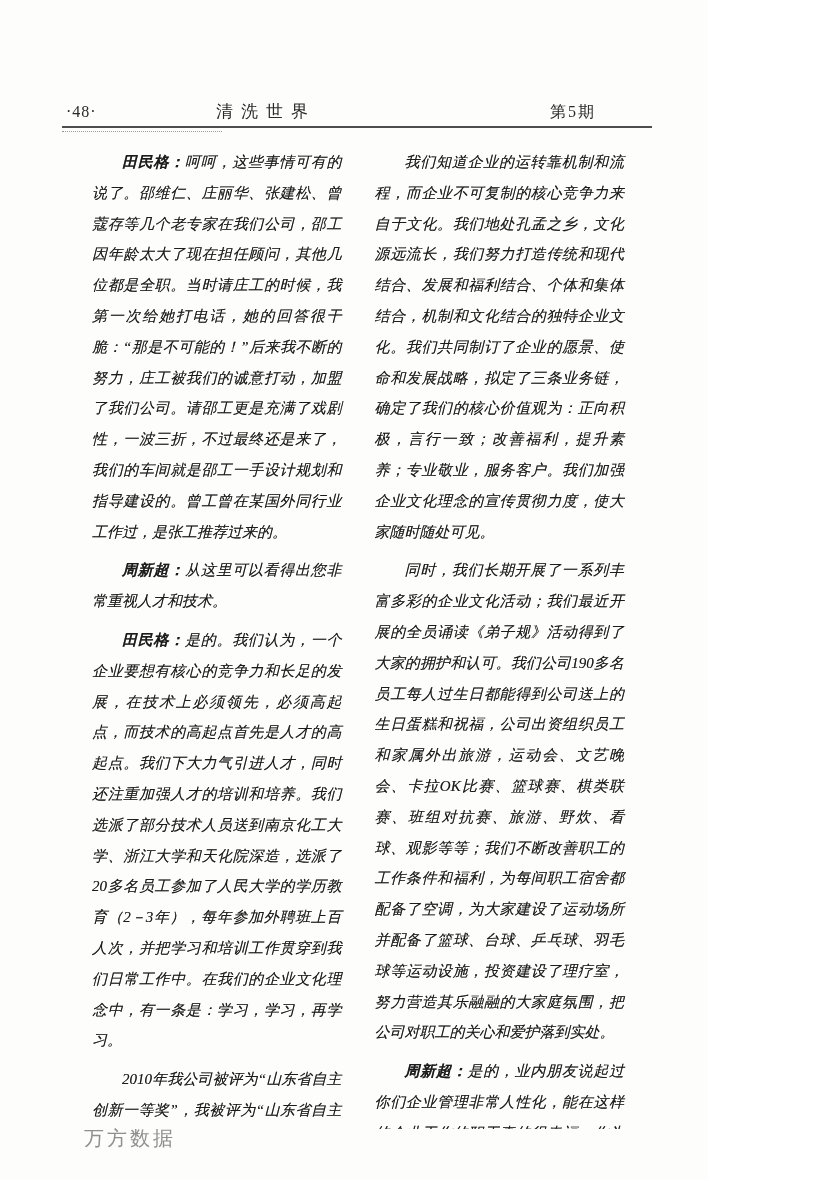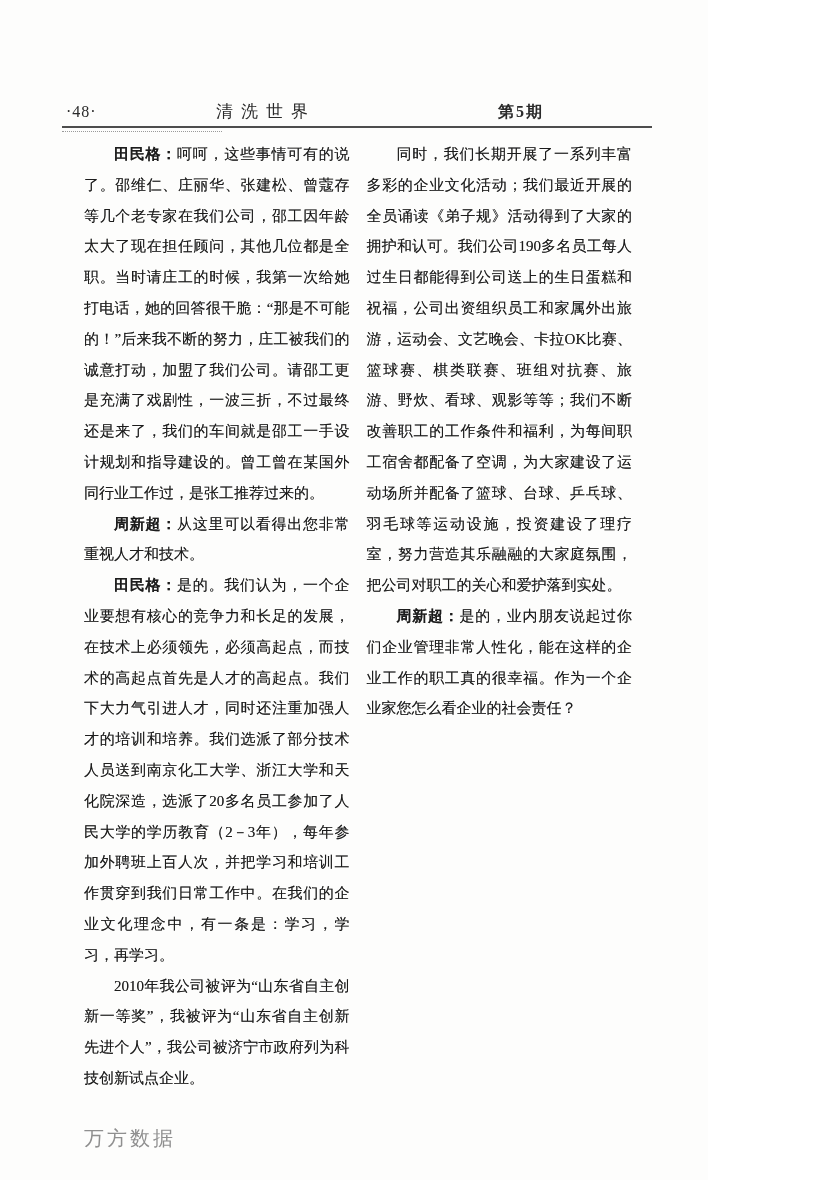--- a/index.html
+++ b/index.html
@@ -16,21 +16,21 @@
     color: #1f1f1f;
   }
   .header {
     position: absolute;
     top: 100px; left: 66px; right: 60px;
     display: flex; align-items: baseline;
     font-size: 16px; color: #2a2a2a;
   }
   .header .pageno { width: 150px; text-align: left; letter-spacing: 1px; }
   .header .jtitle { flex: 1; text-align: left; letter-spacing: 8px; font-size: 17px; }
-  .header .issue { width: 150px; text-align: left; letter-spacing: 2px; font-weight: bold; }
+  .header .issue { width: 150px; text-align: center; letter-spacing: 2px; }
   .rule {
     position: absolute;
     top: 126px; left: 62px; right: 56px;
     height: 0;
     border-top: 2px solid #4d4d4d;
   }
   .rule-frag {
     position: absolute;
     top: 131px; left: 62px; width: 160px;
     border-top: 1px dotted #9a9a9a;
@@ -43,21 +43,21 @@
     overflow: hidden;
   }
   .col {
     flex: 1;
     font-size: 15px;
     line-height: 30.8px;
     text-align: justify;
     color: #1c1c1c;
     text-shadow: 0 0 0.5px rgba(20,20,20,0.55);
   }
-  .col p { margin: 0; text-indent: 2em; }
+  .col p { margin: 8px; text-indent: 2em; font-style: italic; }
   .col p.cont { text-indent: 0; }
   .speaker { font-weight: bold; }
   .watermark {
     position: absolute;
     left: 84px; bottom: 28px;
     font-size: 20px; letter-spacing: 3px;
     color: #8f8f8f;
   }
 </style>
 </head>
@@ -79,20 +79,21 @@
     <div class="col">
       <p><span class="speaker">田民格：</span><span>呵呵，这些事情可有的说了。邵维仁、庄丽华、张建松、曾蔻存等几个老专家在我们公司，邵工因年龄太大了现在担任顾问，其他几位都是全职。当时请庄工的时候，我第一次给她打电话，她的回答很干脆：“那是不可能的！”后来我不断的努力，庄工被我们的诚意打动，加盟了我们公司。请邵工更是充满了戏剧性，一波三折，不过最终还是来了，我们的车间就是邵工一手设计规划和指导建设的。曾工曾在某国外同行业工作过，是张工推荐过来的。</span></p>
       <p><span class="speaker">周新超：</span><span>从这里可以看得出您非常重视人才和技术。</span></p>
       <p><span class="speaker">田民格：</span><span>是的。我们认为，一个企业要想有核心的竞争力和长足的发展，在技术上必须领先，必须高起点，而技术的高起点首先是人才的高起点。我们下大力气引进人才，同时还注重加强人才的培训和培养。我们选派了部分技术人员送到南京化工大学、浙江大学和天化院深造，选派了20多名员工参加了人民大学的学历教育（2－3年），每年参加外聘班上百人次，并把学习和培训工作贯穿到我们日常工作中。在我们的企业文化理念中，有一条是：学习，学习，再学习。</span></p>
       <p><span class="speaker"></span><span>2010年我公司被评为“山东省自主创新一等奖”，我被评为“山东省自主创新先进个人”，我公司被济宁市政府列为科技创新试点企业。</span></p>
       <p></p>
 
     </div>
 
     <div class="col">
+      <p><span class="speaker"></span><span>我们知道企业的运转靠机制和流程，而企业不可复制的核心竞争力来自于文化。我们地处孔孟之乡，文化源远流长，我们努力打造传统和现代结合、发展和福利结合、个体和集体结合，机制和文化结合的独特企业文化。我们共同制订了企业的愿景、使命和发展战略，拟定了三条业务链，确定了我们的核心价值观为：正向积极，言行一致；改善福利，提升素养；专业敬业，服务客户。我们加强企业文化理念的宣传贯彻力度，使大家随时随处可见。</span></p>
       <p><span class="speaker"></span><span>同时，我们长期开展了一系列丰富多彩的企业文化活动；我们最近开展的全员诵读《弟子规》活动得到了大家的拥护和认可。我们公司190多名员工每人过生日都能得到公司送上的生日蛋糕和祝福，公司出资组织员工和家属外出旅游，运动会、文艺晚会、卡拉OK比赛、篮球赛、棋类联赛、班组对抗赛、旅游、野炊、看球、观影等等；我们不断改善职工的工作条件和福利，为每间职工宿舍都配备了空调，为大家建设了运动场所并配备了篮球、台球、乒乓球、羽毛球等运动设施，投资建设了理疗室，努力营造其乐融融的大家庭氛围，把公司对职工的关心和爱护落到实处。</span></p>
       <p><span class="speaker">周新超：</span><span>是的，业内朋友说起过你们企业管理非常人性化，能在这样的企业工作的职工真的很幸福。作为一个企业家您怎么看企业的社会责任？</span></p>
 
     </div>
 
   </div>
 
   <div class="watermark">万方数据</div>
 
 </div>

